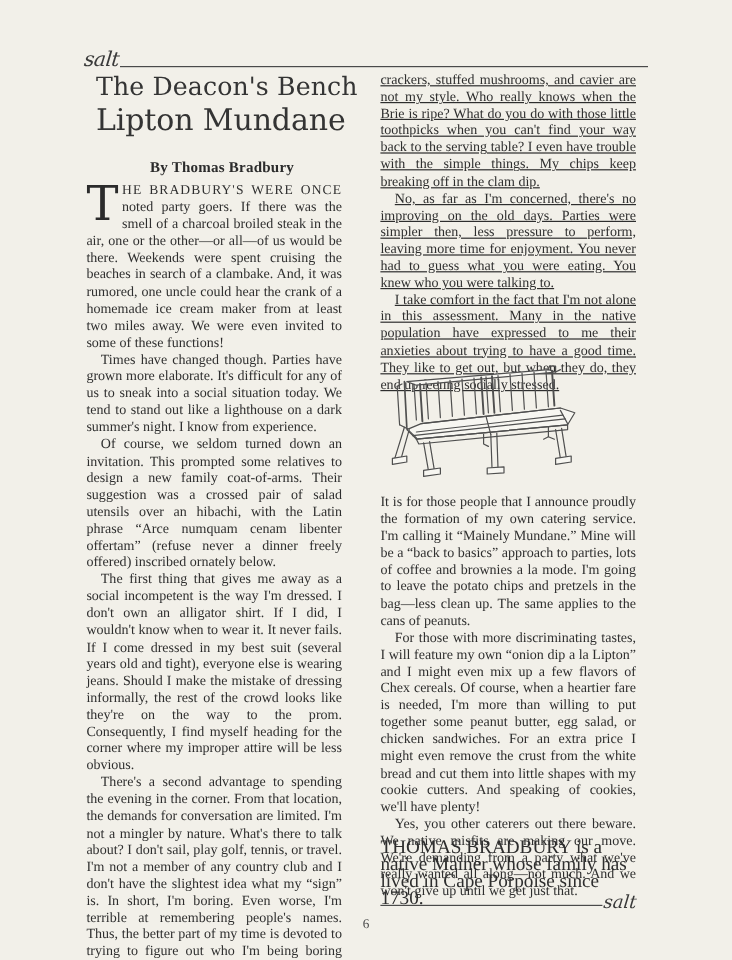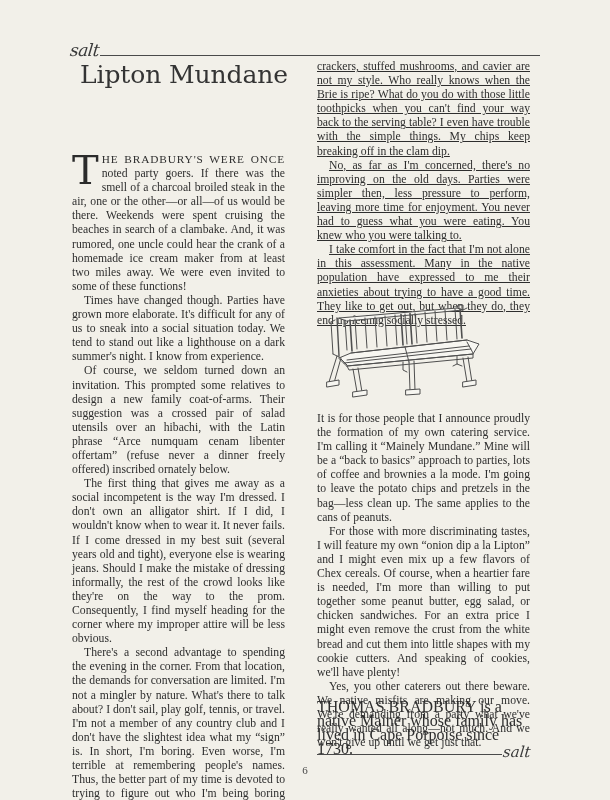--- a/index.html
+++ b/index.html
@@ -190,23 +190,25 @@
 <body>
 
 <div class="page">
 
   <div class="masthead">
     <div class="masthead-logo">salt</div>
     <div class="masthead-rule"></div>
   </div>
 
   <div class="headline">
+    <div class="headline-kicker">The Deacon's Bench</div>
     <div class="headline-main">Lipton Mundane</div>
   </div>
 
+  <div class="byline">By Thomas Bradbury</div>
 
   <div class="col col-left">
     <p class="first">
       <span class="dropcap">T</span><span class="smallcaps">HE BRADBURY'S WERE ONCE</span><span> noted party goers. If there was the smell of a charcoal broiled steak in the air, one or the other—or all—of us would be there. Weekends were spent cruising the beaches in search of a clambake. And, it was rumored, one uncle could hear the crank of a homemade ice cream maker from at least two miles away. We were even invited to some of these functions!</span>
     </p>
     <p><span>Times have changed though. Parties have grown more elaborate. It's difficult for any of us to sneak into a social situation today. We tend to stand out like a lighthouse on a dark summer's night. I know from experience.</span></p>
     <p><span>Of course, we seldom turned down an invitation. This prompted some relatives to design a new family coat-of-arms. Their suggestion was a crossed pair of salad utensils over an hibachi, with the Latin phrase “Arce numquam cenam libenter offertam” (refuse never a dinner freely offered) inscribed ornately below.</span></p>
     <p><span>The first thing that gives me away as a social incompetent is the way I'm dressed. I don't own an alligator shirt. If I did, I wouldn't know when to wear it. It never fails. If I come dressed in my best suit (several years old and tight), everyone else is wearing jeans. Should I make the mistake of dressing informally, the rest of the crowd looks like they're on the way to the prom. Consequently, I find myself heading for the corner where my improper attire will be less obvious.</span></p>
     <p><span>There's a second advantage to spending the evening in the corner. From that location, the demands for conversation are limited. I'm not a mingler by nature. What's there to talk about? I don't sail, play golf, tennis, or travel. I'm not a member of any country club and I don't have the slightest idea what my “sign” is. In short, I'm boring. Even worse, I'm terrible at remembering people's names. Thus, the better part of my time is devoted to trying to figure out who I'm being boring with.</span></p>
 

